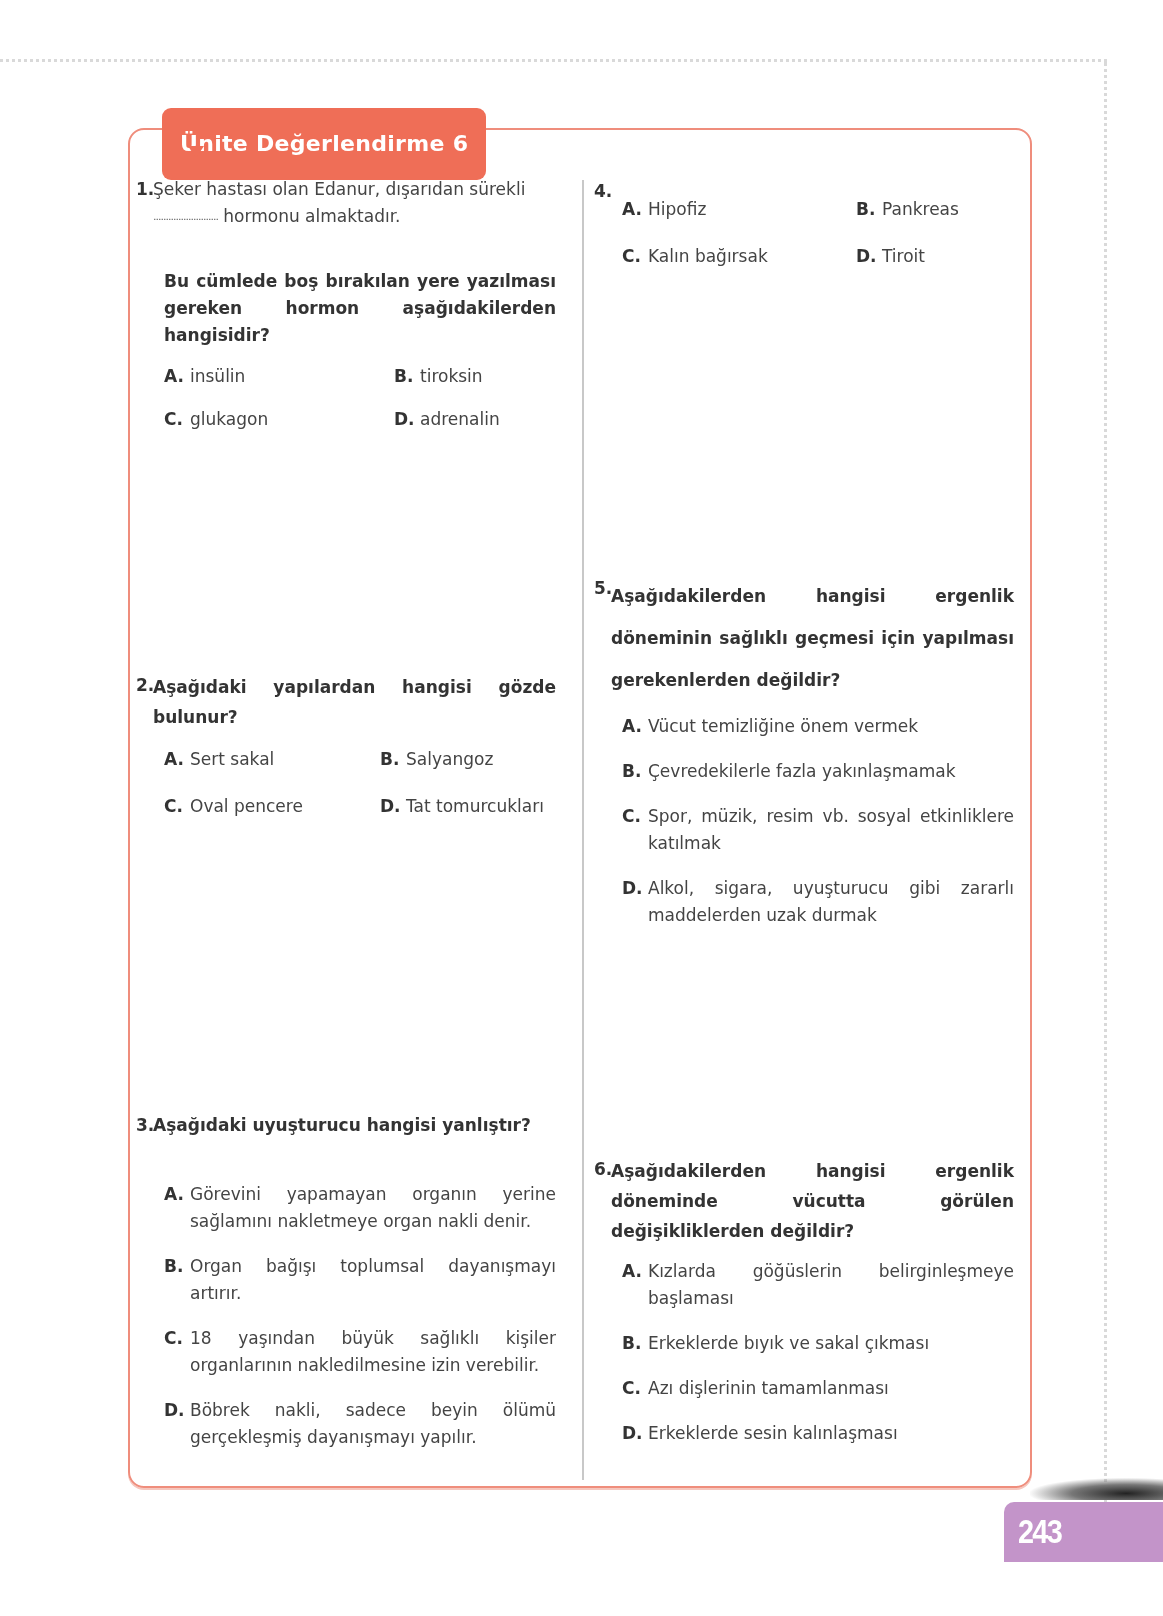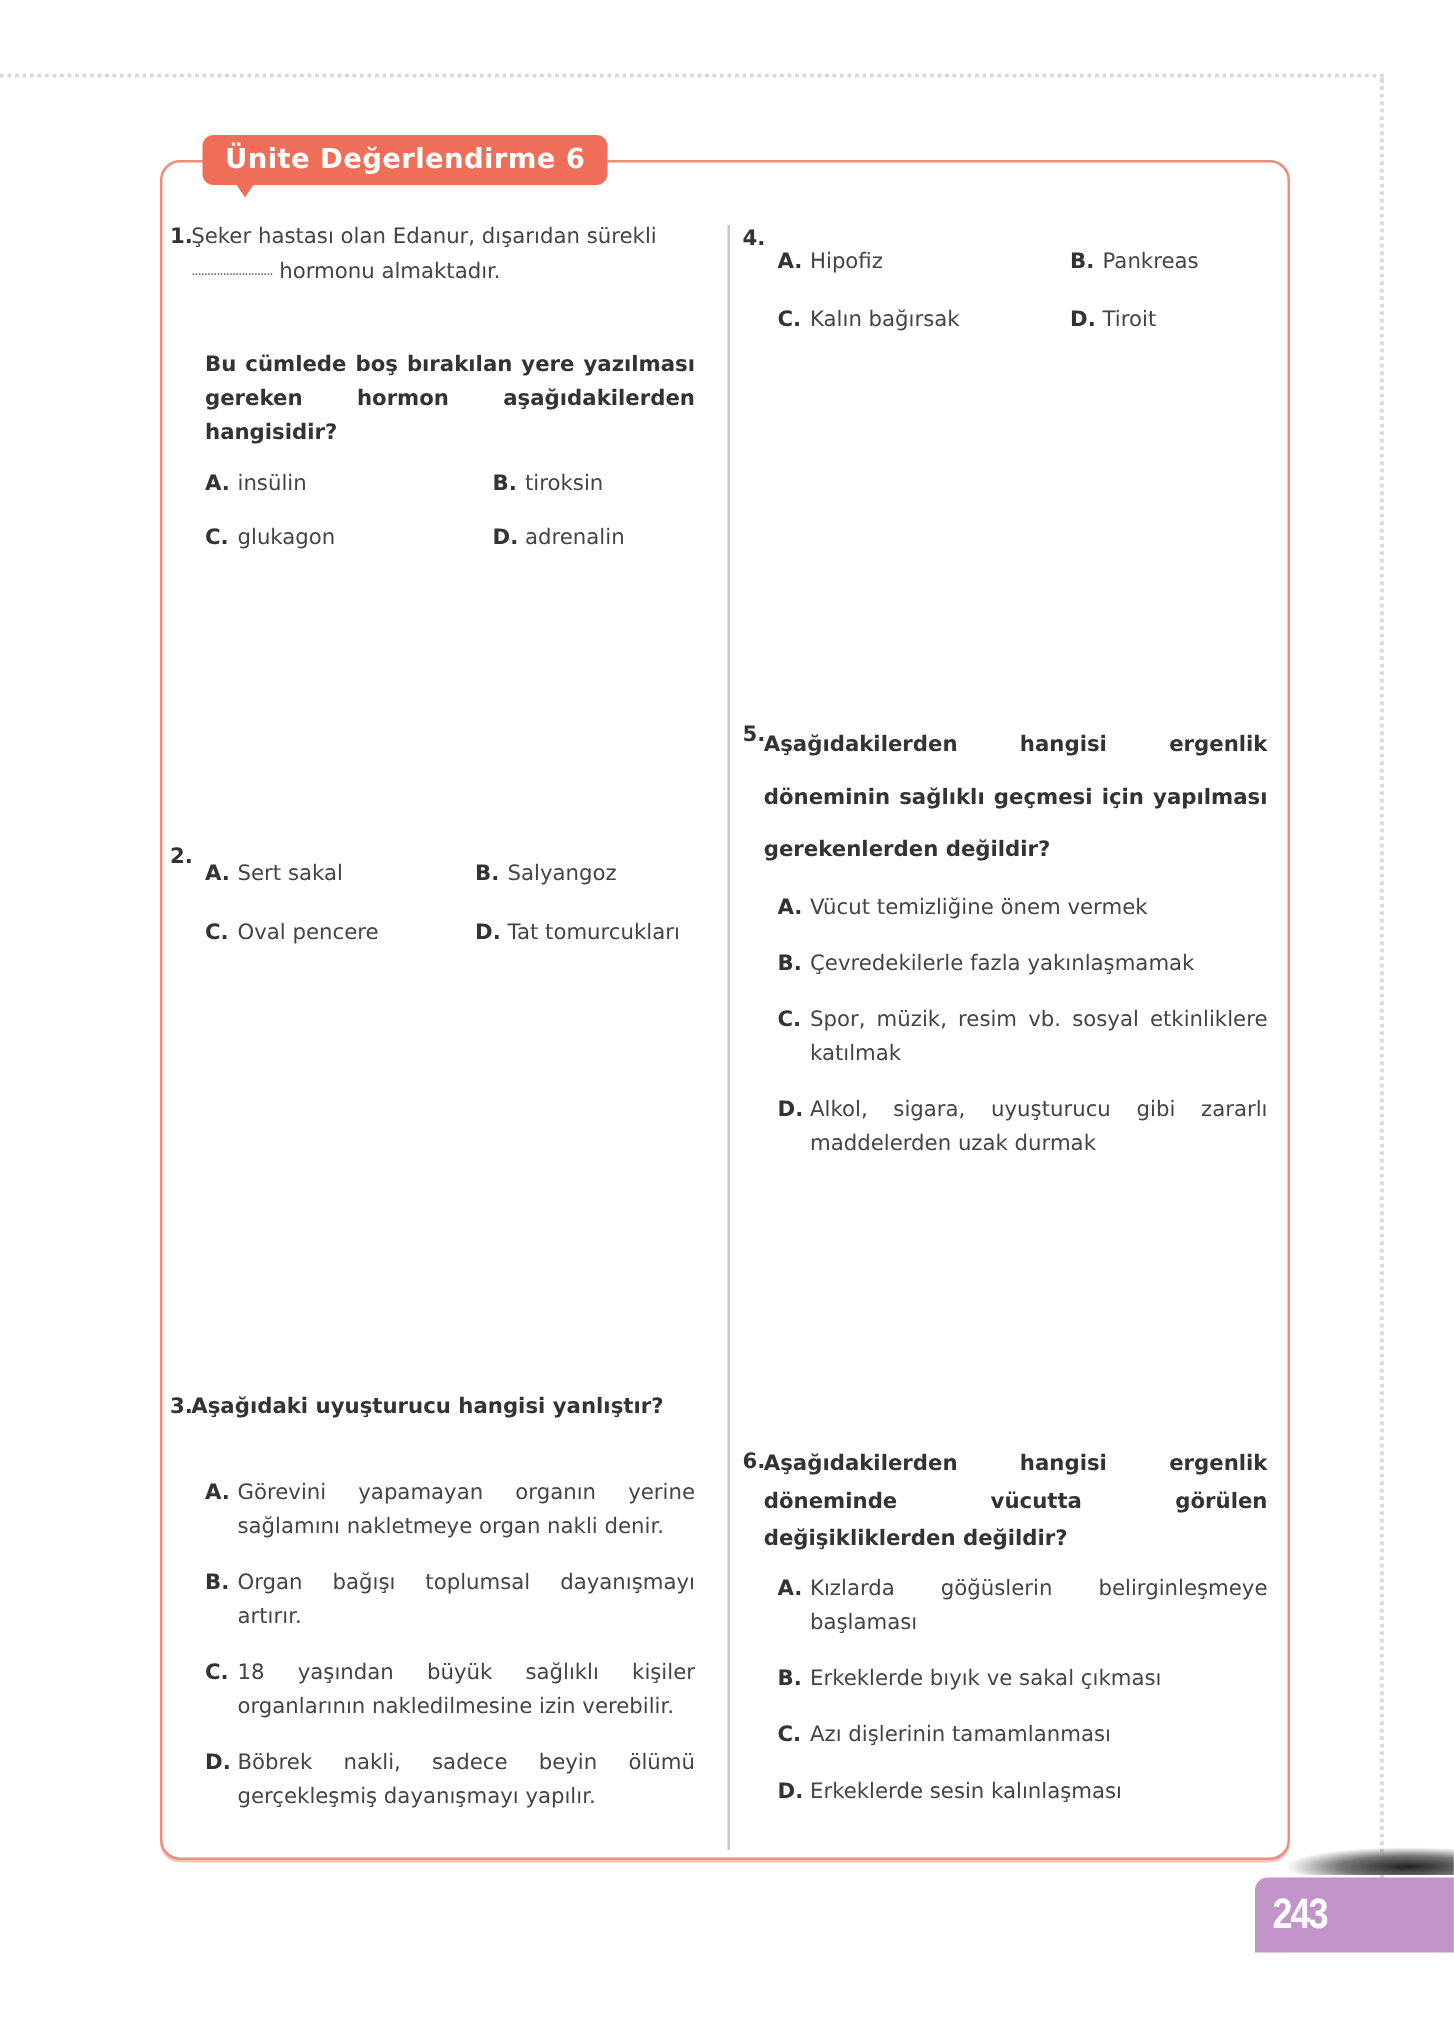--- a/index.html
+++ b/index.html
@@ -14,21 +14,21 @@
   .dotted-right {
     position:absolute; left:1104px; top:62px; width:0; height:1440px;
     border-left:3px dotted #d9d9d9;
   }
   .frame {
     position:absolute; left:128px; top:128px; width:904px; height:1360px;
     border:2px solid #ef8d7c; border-radius:16px; box-sizing:border-box;
     box-shadow: 0 2px 0 #f6c7be;
   }
   .title-badge {
-    position:absolute; left:162px; top:108px; height:40px; padding:0 18px;
+    position:absolute; left:162px; top:108px; height:40px; padding:16px 18px;
     background:#ef6e57; border-radius:9px; color:#fff;
     font-family:"DejaVu Sans", sans-serif; font-size:22px; font-weight:bold;
     line-height:40px; letter-spacing:0.3px; white-space:nowrap;
   }
   .title-badge .tail {
     position:absolute; left:26px; top:38px; width:0; height:0;
     border-left:8px solid transparent; border-right:8px solid transparent;
     border-top:12px solid #ef6e57;
   }
   .divider {
@@ -75,21 +75,21 @@
 </div>
 
 <div class="divider"></div>
 
 <div class="q" style="left:136px; top:176px; width:420px;">
   <span class="num">1.</span>
   <div class="stem normal">
     <span>Şeker hastası olan Edanur, dışarıdan sürekli</span><br>
     <span class="blank">..........................</span><span> hormonu almaktadır.</span>
   </div>
-  <div class="sub" style="margin-top:48px;">Bu cümlede boş bırakılan yere yazılması gereken hormon aşağıdakilerden hangisidir?</div>
+  <div class="sub" style="margin-top:38px;">Bu cümlede boş bırakılan yere yazılması gereken hormon aşağıdakilerden hangisidir?</div>
   <div class="opts2" style="margin-top:14px; grid-template-columns:230px 1fr;">
     <div class="opt">
         <span class="l">A.</span>
         <span>insülin</span>
       </div>
     <div class="opt">
         <span class="l">B.</span>
         <span>tiroksin</span>
       </div>
     <div class="opt">
@@ -98,20 +98,21 @@
       </div>
     <div class="opt">
         <span class="l">D.</span>
         <span>adrenalin</span>
       </div>
   </div>
 </div>
 
 <div class="q" style="left:136px; top:672px; width:420px;">
   <span class="num">2.</span>
+  <div class="stem" style="line-height:30px;">Aşağıdaki yapılardan hangisi gözde bulunur?</div>
   <div class="opts2" style="margin-top:14px; grid-template-columns:216px 1fr; row-gap:20px;">
     <div class="opt">
         <span class="l">A.</span>
         <span>Sert sakal</span>
       </div>
     <div class="opt">
         <span class="l">B.</span>
         <span>Salyangoz</span>
       </div>
     <div class="opt">

